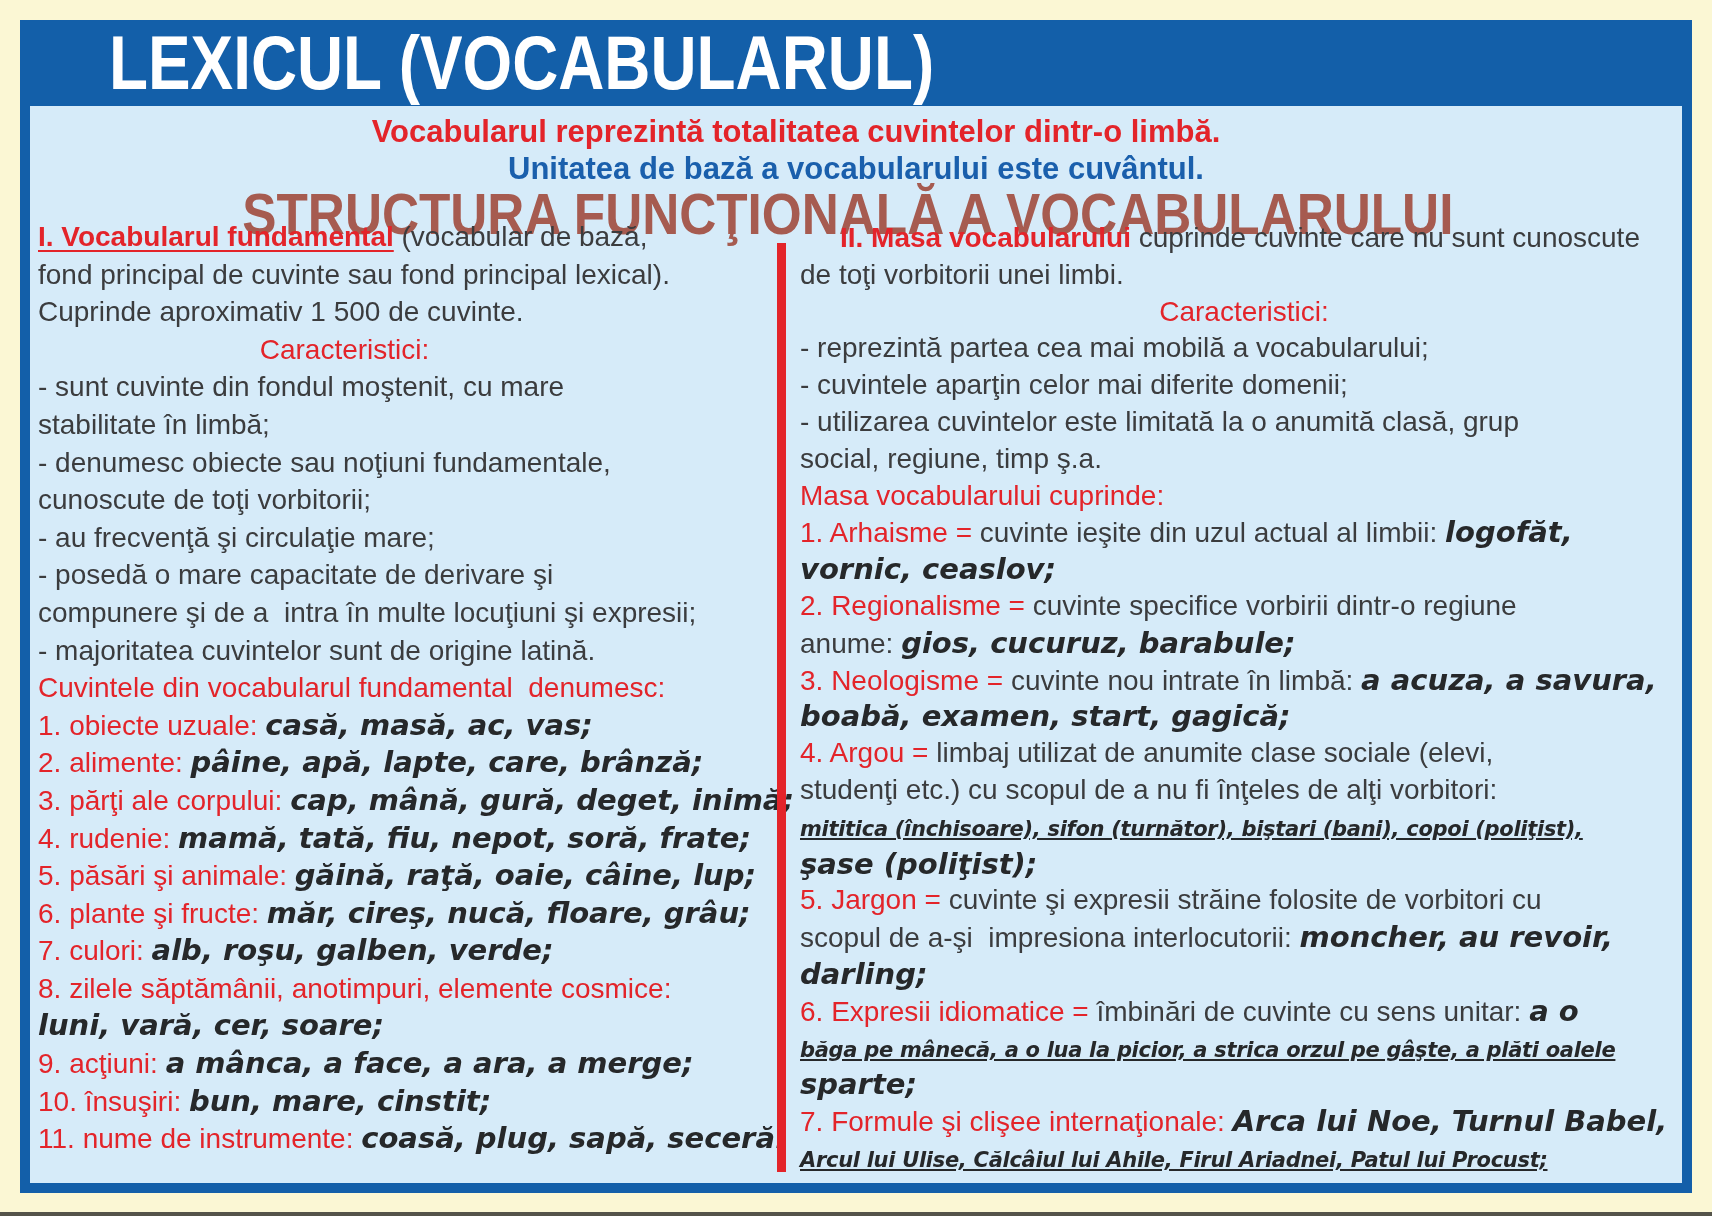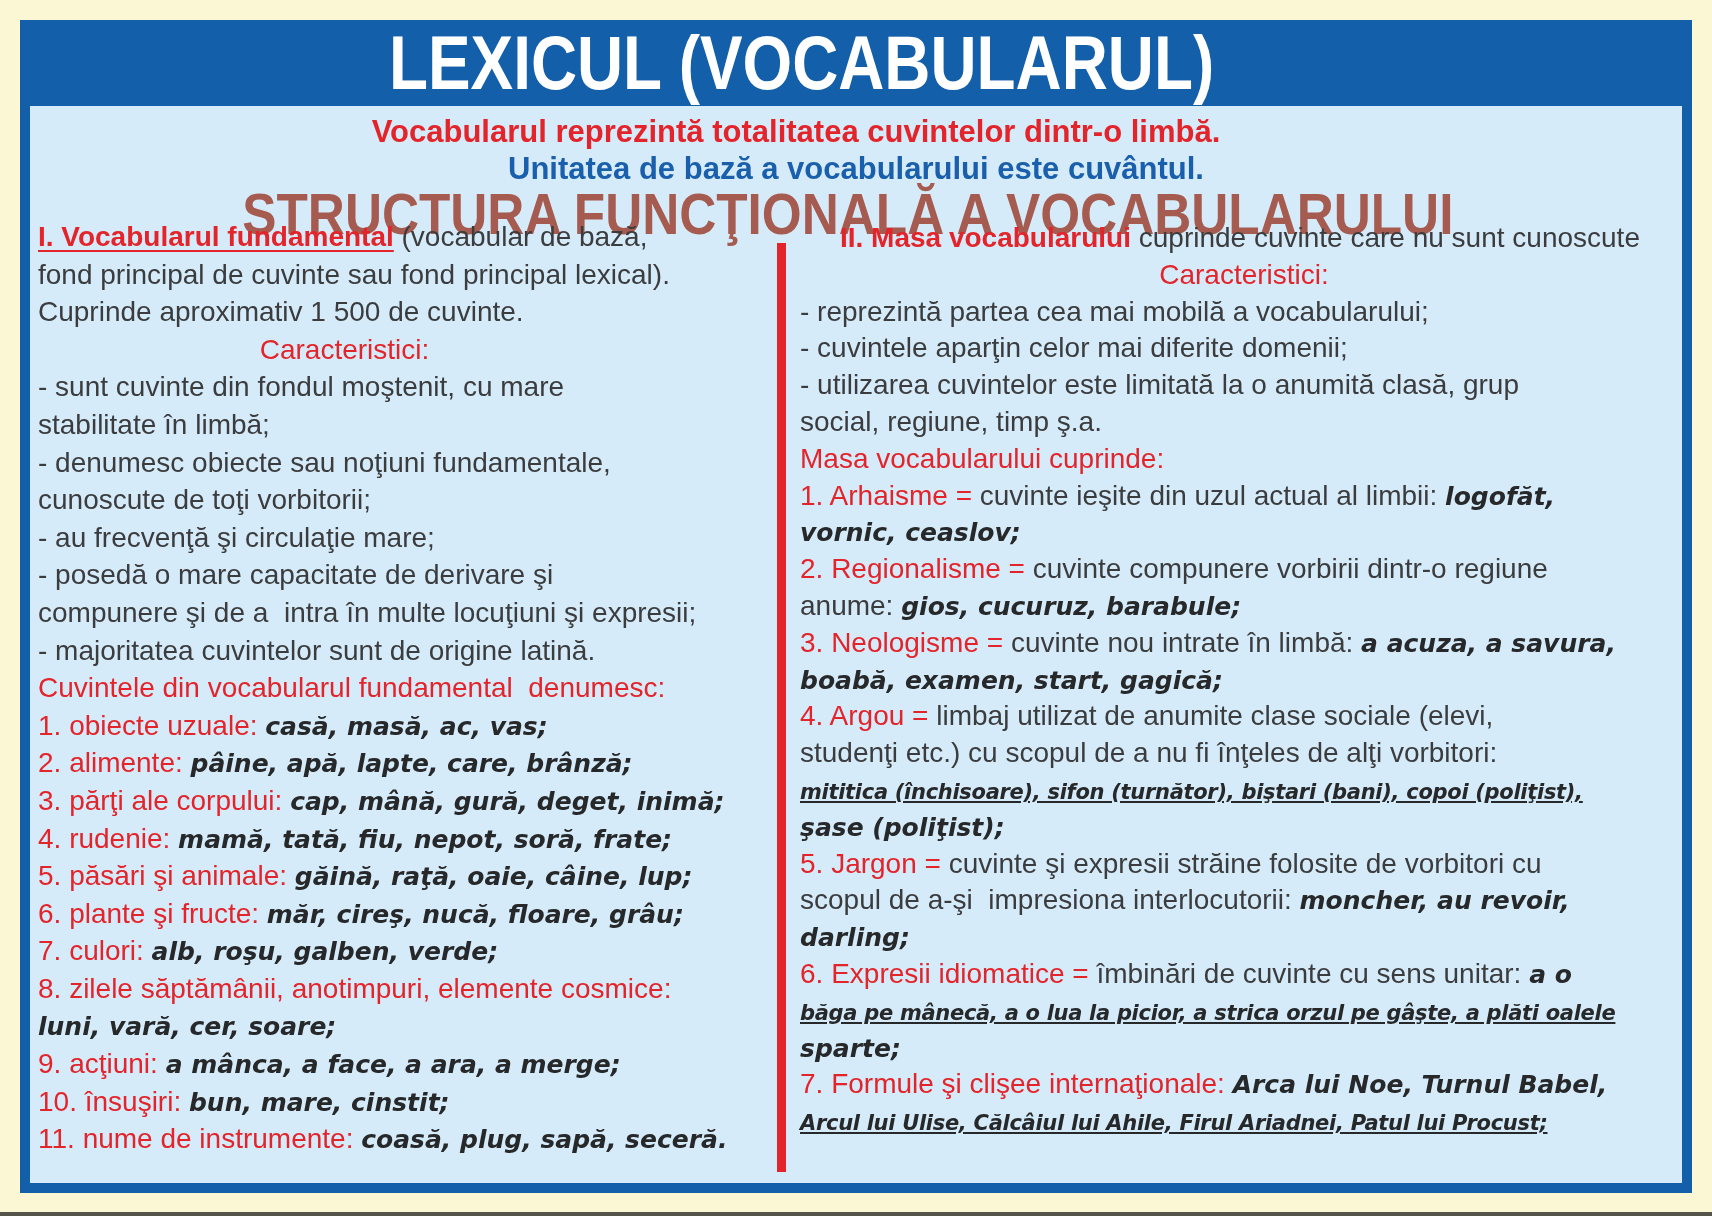--- a/index.html
+++ b/index.html
@@ -3,21 +3,21 @@
 <meta charset="utf-8">
 <style>
   html,body{margin:0;padding:0;}
   body{
     width:1712px;height:1216px;position:relative;overflow:hidden;
     background:#FBF7D4;
     font-family:"Liberation Sans",sans-serif;
   }
   .scan-edge{position:absolute;left:0;bottom:0;width:100%;height:4px;background:#55544a;}
   .poster{position:absolute;left:20px;top:20px;width:1672px;height:1173px;background:#135FA9;}
-  .header{position:absolute;left:0;top:0;width:100%;height:86px;display:flex;align-items:center;justify-content:center;}
+  .header{position:absolute;left:0;top:0;width:100%;height:86px;display:flex;align-items:center;}
   .title{
     color:#ffffff;font-weight:bold;font-size:76px;line-height:1;
     transform:scaleX(0.84);transform-origin:center;white-space:nowrap;
     padding-right:130px;letter-spacing:0px;
   }
   .content{
     position:absolute;left:10px;top:86px;width:1652px;height:1077px;
     background:#D6EBF9;overflow:hidden;
   }
   .subtitle-red{
@@ -41,21 +41,21 @@
   .col-left .line{line-height:37.6px;height:37.6px;}
   .col-right .line{line-height:36.8px;height:36.8px;}
   .line.center{text-align:center;}
   .line.center-l{text-align:center;padding-right:105px;}
   .seg-body{color:#3B3C3E;}
   .seg-red{color:#E3242A;}
   .seg-red-b{color:#E3242A;font-weight:bold;margin-left:40px;}
   .seg-red-bu{color:#E3242A;font-weight:bold;text-decoration:underline;text-decoration-thickness:2px;text-underline-offset:4px;}
   .seg-hand{
     font-family:"DejaVu Sans",sans-serif;font-style:italic;font-weight:600;
-    color:#26282A;font-size:25px;
+    color:#26282A;font-size:29px;
   }
   .line.small .seg-hand{font-size:21px;letter-spacing:-0.3px;text-decoration:underline;}
 </style>
 </head>
 <body>
 
 <div class="poster">
   <div class="header">
     <div class="title">LEXICUL (VOCABULARUL)</div>
   </div>
@@ -88,29 +88,30 @@
         <div class="line"><span class="seg-red">7. culori: </span><span class="seg-hand">alb, roşu, galben, verde;</span></div>
         <div class="line"><span class="seg-red">8. zilele săptămânii, anotimpuri, elemente cosmice:</span></div>
         <div class="line"><span class="seg-hand">luni, vară, cer, soare;</span></div>
         <div class="line"><span class="seg-red">9. acţiuni: </span><span class="seg-hand">a mânca, a face, a ara, a merge;</span></div>
         <div class="line"><span class="seg-red">10. însuşiri: </span><span class="seg-hand">bun, mare, cinstit;</span></div>
         <div class="line"><span class="seg-red">11. nume de instrumente: </span><span class="seg-hand">coasă, plug, sapă, seceră.</span></div>
       </div>
     <div class="divider"></div>
     <div class="col col-right">
         <div class="line"><span class="seg-red-b">II. Masa vocabularului</span><span class="seg-body"> cuprinde cuvinte care nu sunt cunoscute</span></div>
+        <div class="line"><span class="seg-body">de toţi vorbitorii unei limbi.</span></div>
         <div class="line center"><span class="seg-red">Caracteristici:</span></div>
         <div class="line"><span class="seg-body">- reprezintă partea cea mai mobilă a vocabularului;</span></div>
         <div class="line"><span class="seg-body">- cuvintele aparţin celor mai diferite domenii;</span></div>
         <div class="line"><span class="seg-body">- utilizarea cuvintelor este limitată la o anumită clasă, grup</span></div>
         <div class="line"><span class="seg-body">social, regiune, timp ş.a.</span></div>
         <div class="line"><span class="seg-red">Masa vocabularului cuprinde:</span></div>
         <div class="line"><span class="seg-red">1. Arhaisme = </span><span class="seg-body">cuvinte ieşite din uzul actual al limbii: </span><span class="seg-hand">logofăt,</span></div>
         <div class="line"><span class="seg-hand">vornic, ceaslov;</span></div>
-        <div class="line"><span class="seg-red">2. Regionalisme = </span><span class="seg-body">cuvinte compunere vorbirii dintr-o regiune</span></div>
+        <div class="line"><span class="seg-red">2. Regionalisme = </span><span class="seg-body">cuvinte specifice vorbirii dintr-o regiune</span></div>
         <div class="line"><span class="seg-body">anume: </span><span class="seg-hand">gios, cucuruz, barabule;</span></div>
         <div class="line"><span class="seg-red">3. Neologisme = </span><span class="seg-body">cuvinte nou intrate în limbă: </span><span class="seg-hand">a acuza, a savura,</span></div>
         <div class="line"><span class="seg-hand">boabă, examen, start, gagică;</span></div>
         <div class="line"><span class="seg-red">4. Argou = </span><span class="seg-body">limbaj utilizat de anumite clase sociale (elevi,</span></div>
         <div class="line"><span class="seg-body">studenţi etc.) cu scopul de a nu fi înţeles de alţi vorbitori:</span></div>
         <div class="line small"><span class="seg-hand">mititica (închisoare), sifon (turnător), biştari (bani), copoi (poliţist),</span></div>
         <div class="line"><span class="seg-hand">şase (poliţist);</span></div>
         <div class="line"><span class="seg-red">5. Jargon = </span><span class="seg-body">cuvinte şi expresii străine folosite de vorbitori cu</span></div>
         <div class="line"><span class="seg-body">scopul de a-şi  impresiona interlocutorii: </span><span class="seg-hand">moncher, au revoir,</span></div>
         <div class="line"><span class="seg-hand">darling;</span></div>

